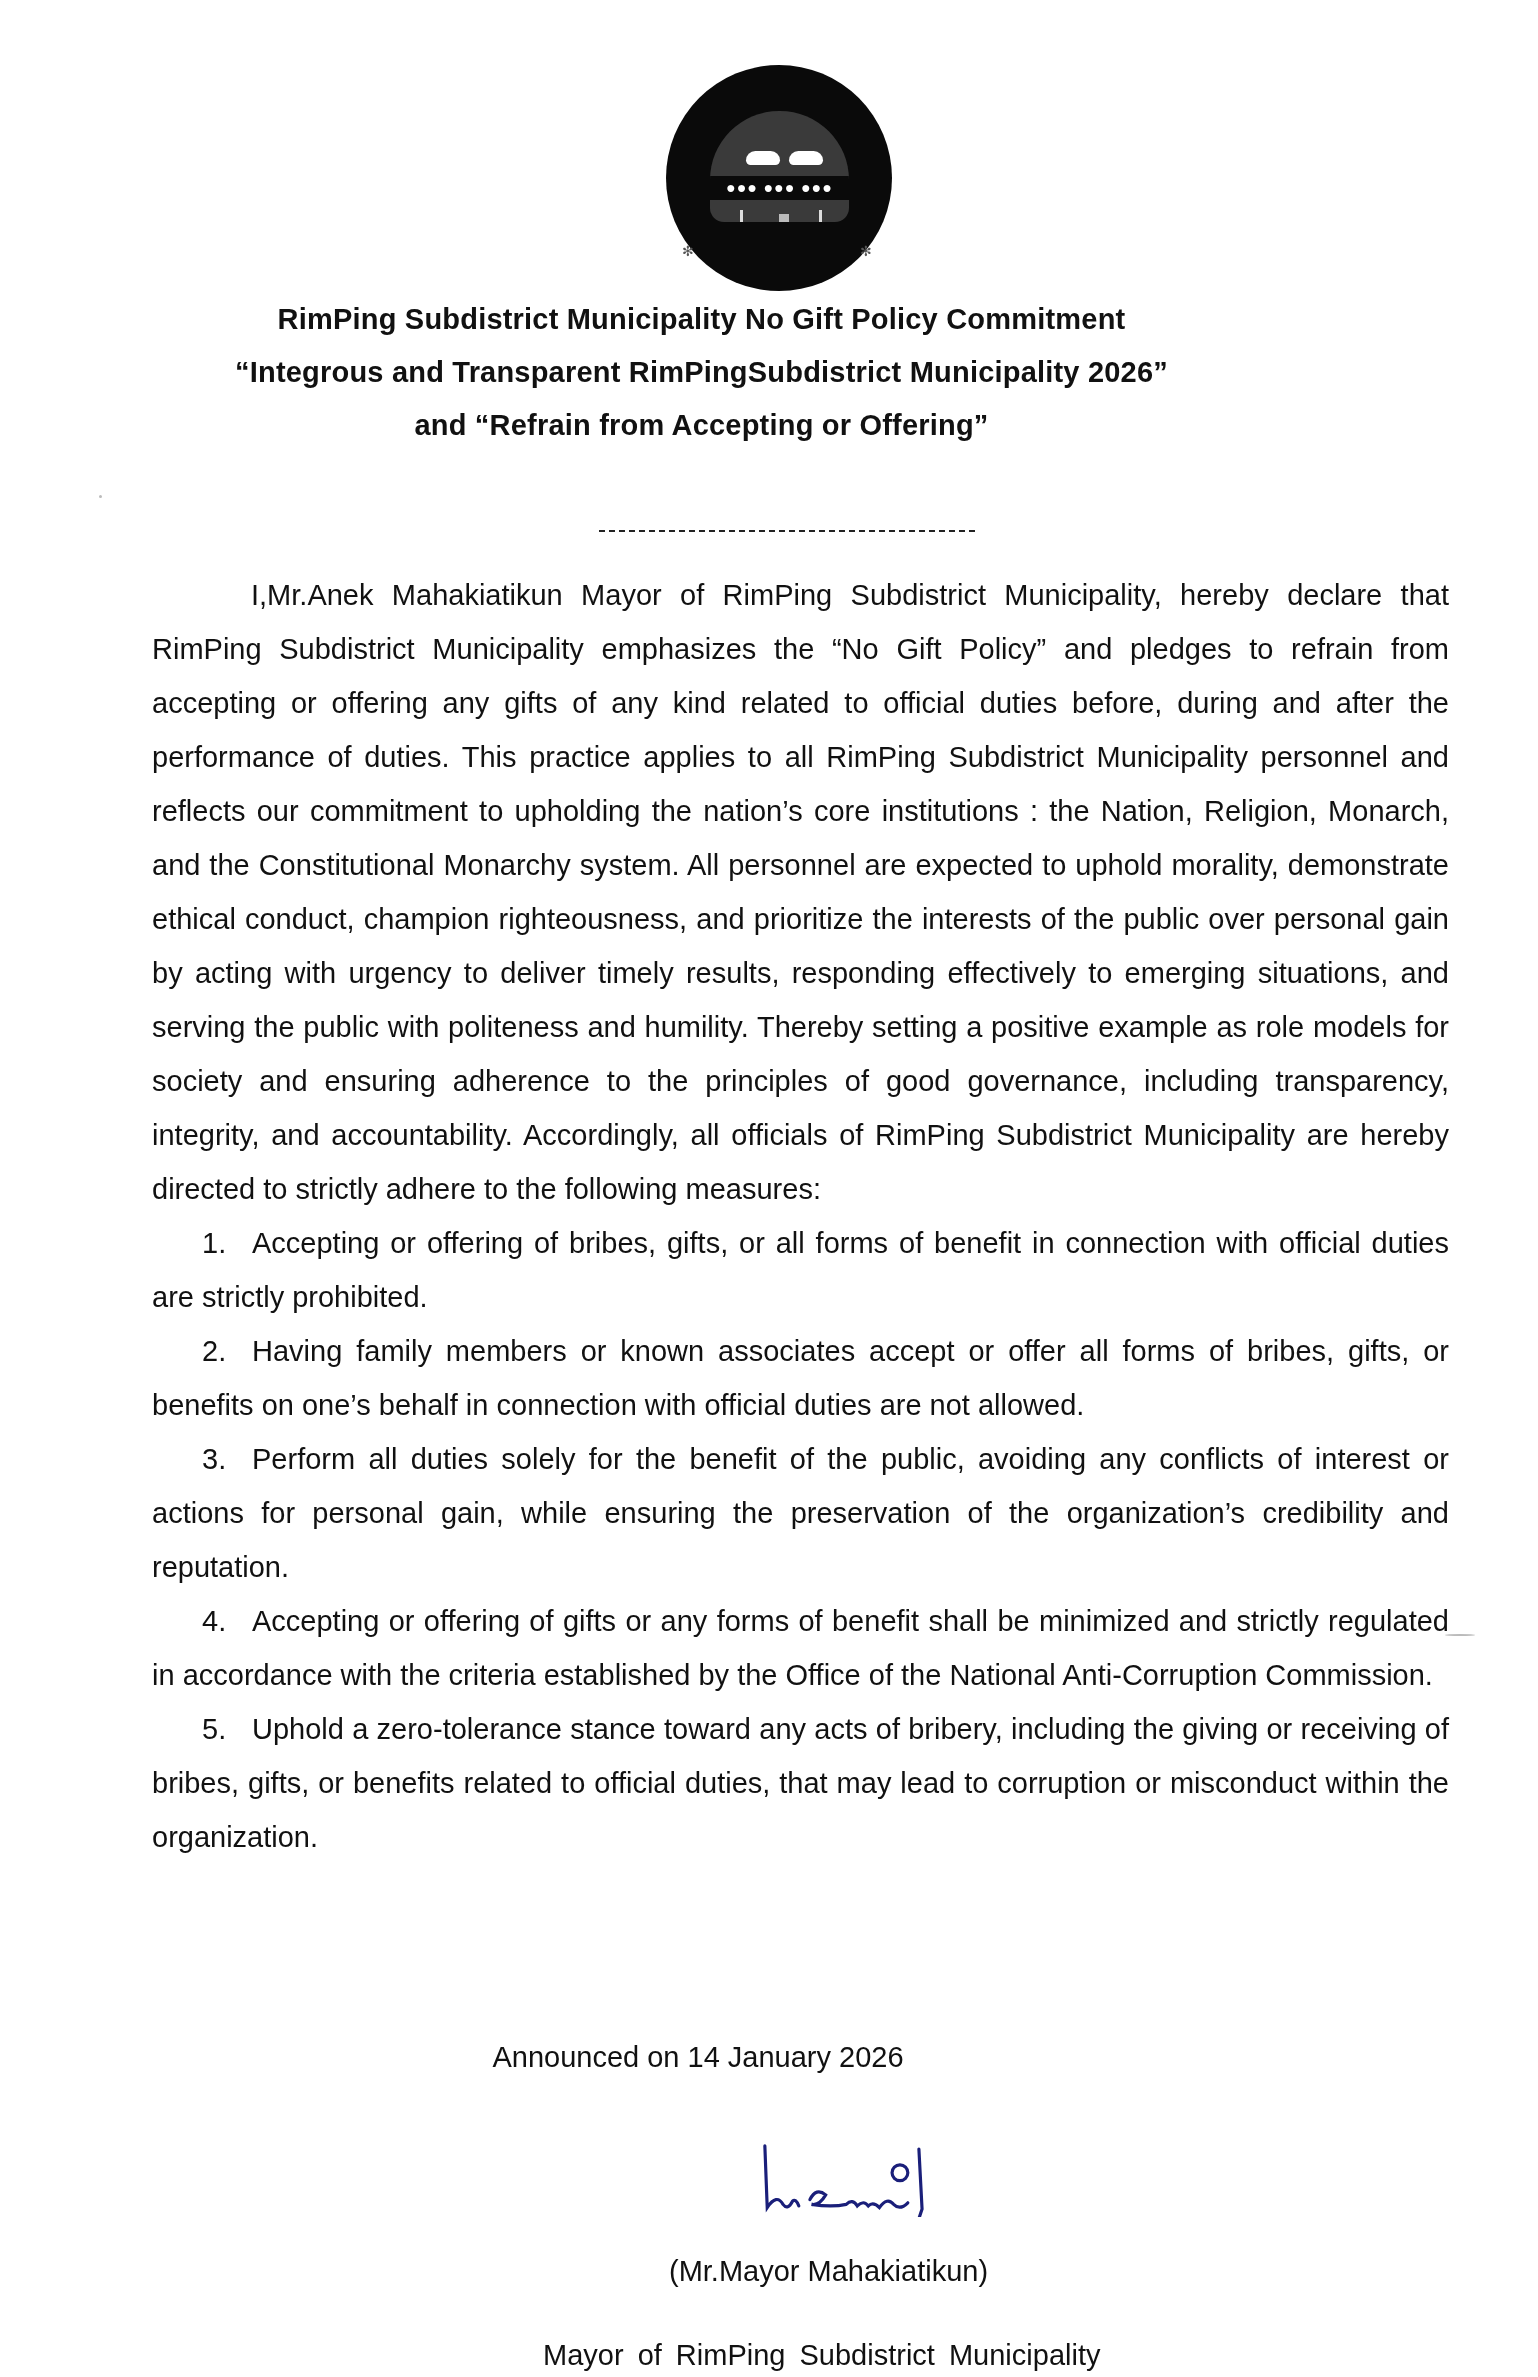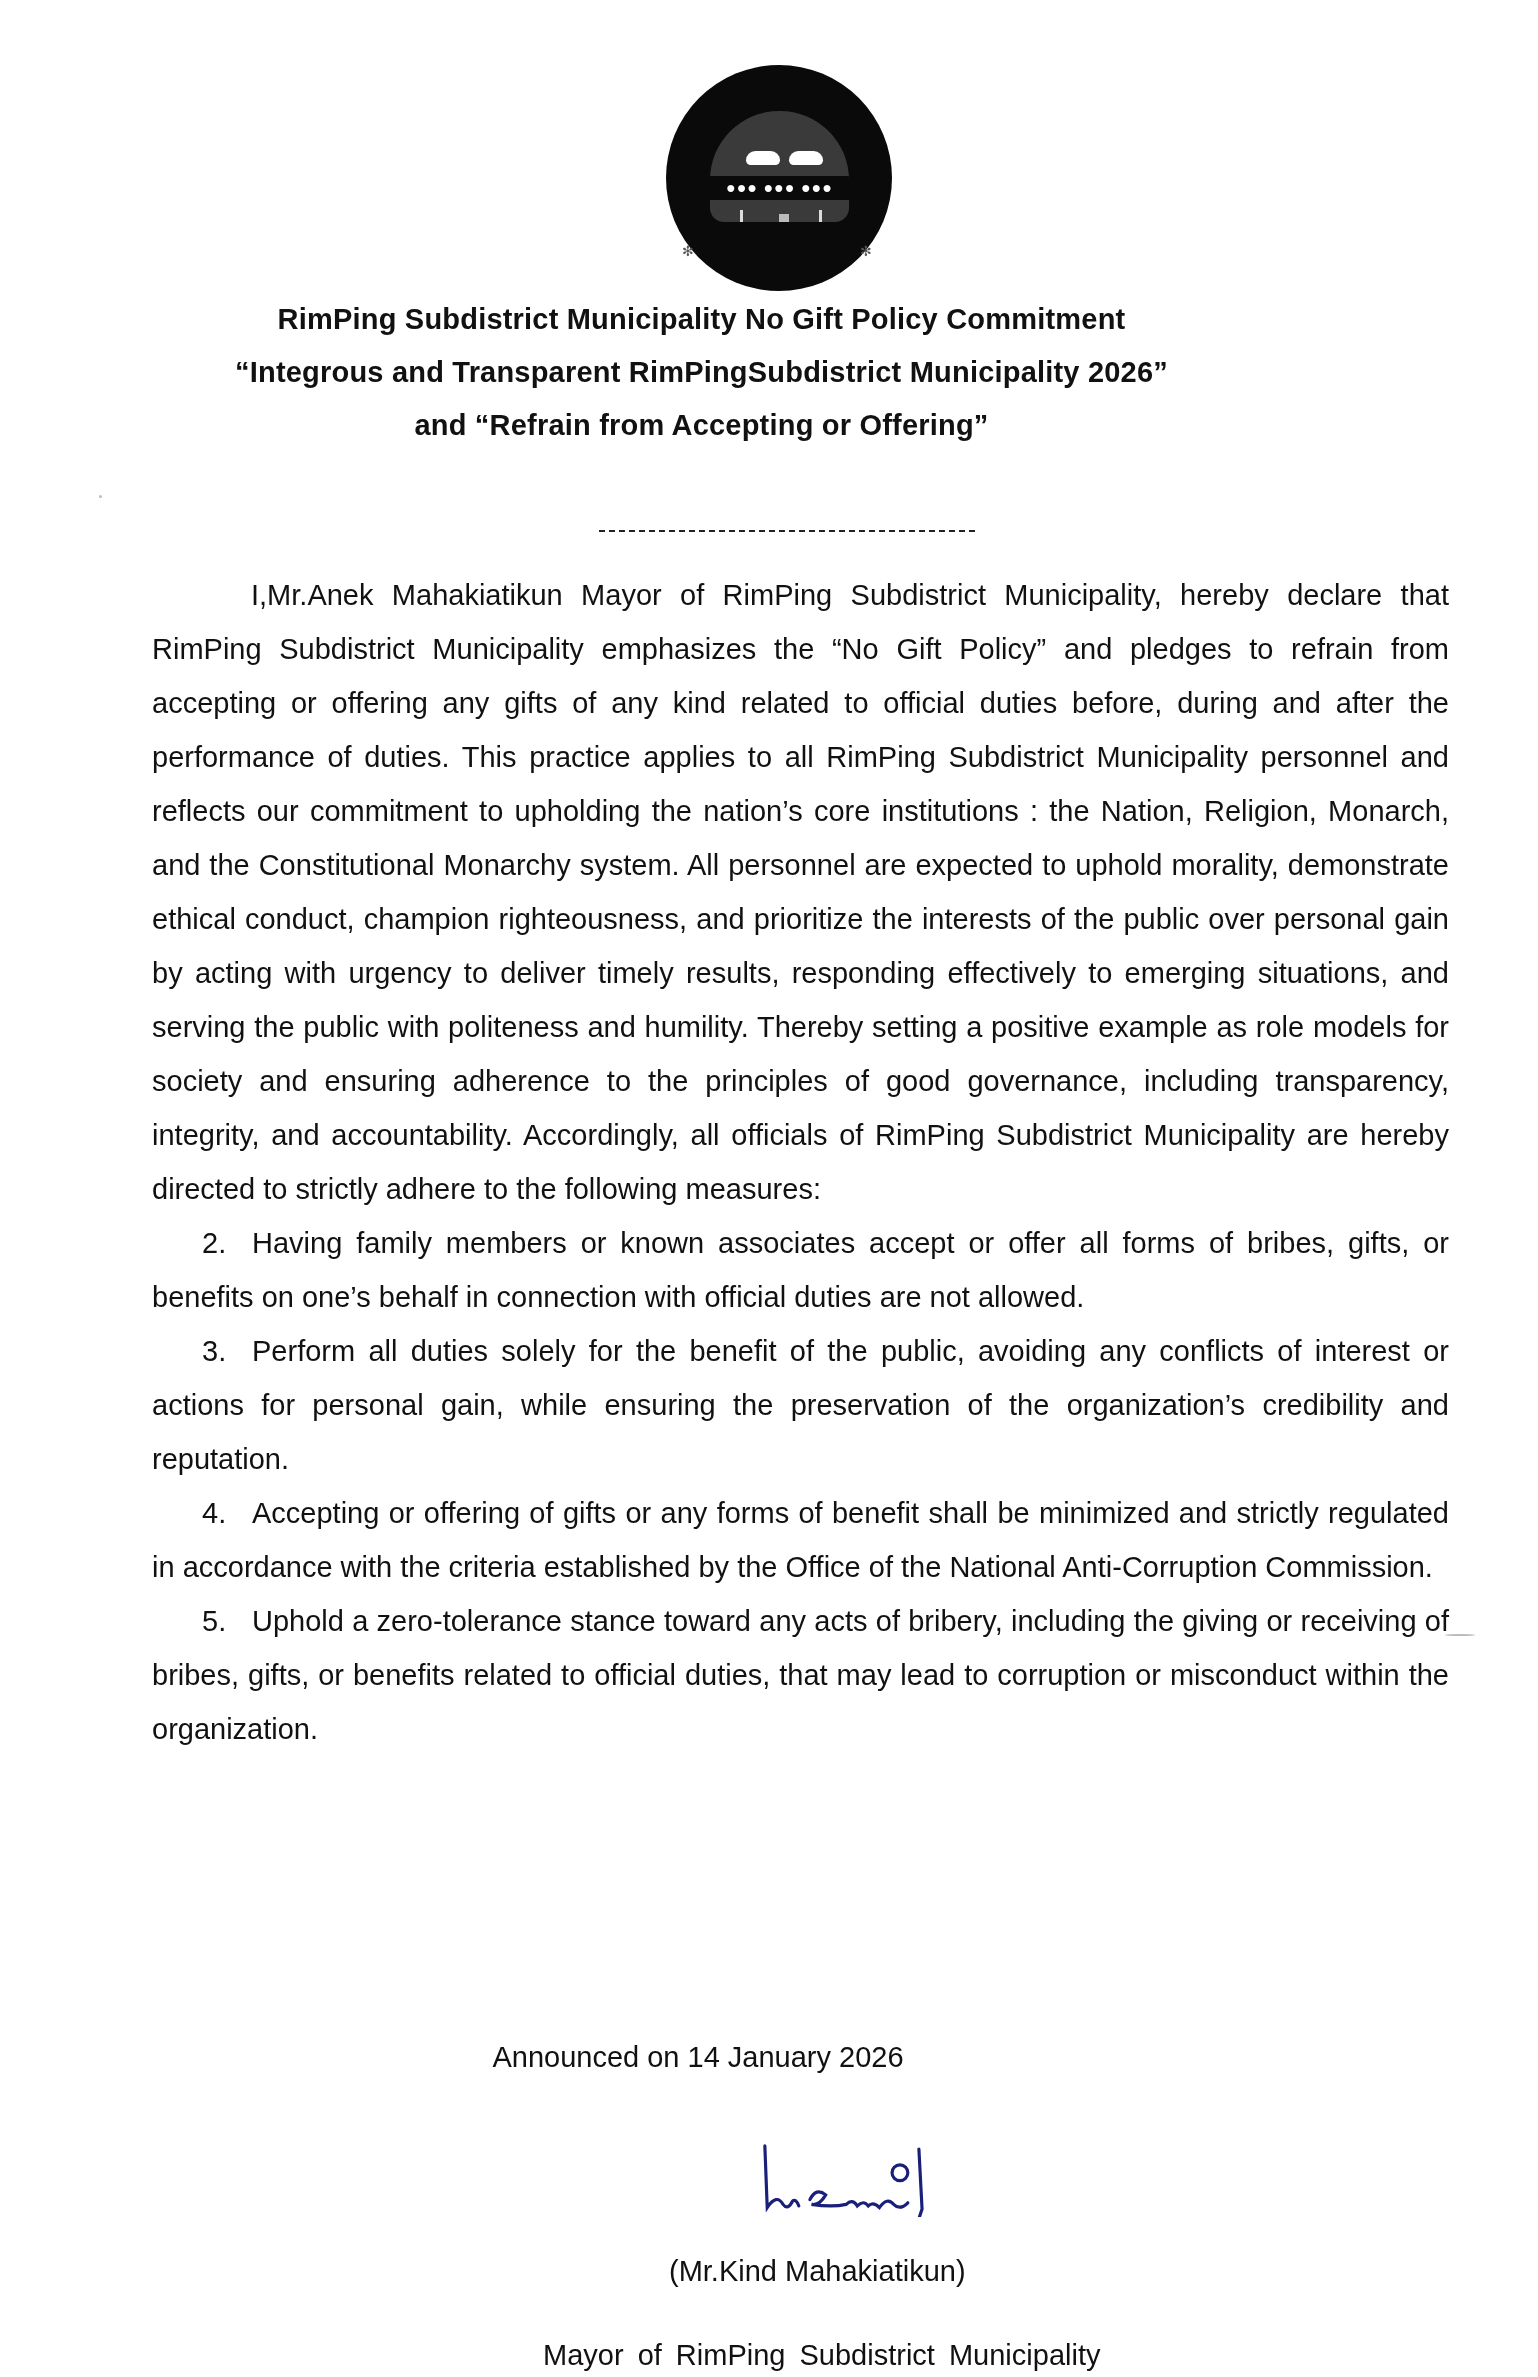--- a/index.html
+++ b/index.html
@@ -54,34 +54,35 @@
 
 <div class="title">
   <div>RimPing Subdistrict Municipality No Gift Policy Commitment</div>
   <div>“Integrous and Transparent RimPingSubdistrict Municipality 2026”</div>
   <div>and “Refrain from Accepting or Offering”</div>
 </div>
 <div class="rule"></div>
 
 <div class="body">
   <p class="indent">I,Mr.Anek Mahakiatikun Mayor of RimPing Subdistrict Municipality, hereby declare that RimPing Subdistrict Municipality emphasizes the “No Gift Policy” and pledges to refrain from accepting or offering any gifts of any kind related to official duties before, during and after the performance of duties. This practice applies to all RimPing Subdistrict Municipality personnel and reflects our commitment to upholding the nation’s core institutions : the Nation, Religion, Monarch, and the Constitutional Monarchy system. All personnel are expected to uphold morality, demonstrate ethical conduct, champion righteousness, and prioritize the interests of the public over personal gain by acting with urgency to deliver timely results, responding effectively to emerging situations, and serving the public with politeness and humility. Thereby setting a positive example as role models for society and ensuring adherence to the principles of good governance, including transparency, integrity, and accountability. Accordingly, all officials of RimPing Subdistrict Municipality are hereby directed to strictly adhere to the following measures:</p>
+  <p class="item"><span class="num">1.</span><span>Accepting or offering of bribes, gifts, or all forms of benefit in connection with official duties are strictly prohibited.</span></p>
   <p class="item"><span class="num">2.</span><span>Having family members or known associates accept or offer all forms of bribes, gifts, or benefits on one’s behalf in connection with official duties are not allowed.</span></p>
   <p class="item"><span class="num">3.</span><span>Perform all duties solely for the benefit of the public, avoiding any conflicts of interest or actions for personal gain, while ensuring the preservation of the organization’s credibility and reputation.</span></p>
   <p class="item"><span class="num">4.</span><span>Accepting or offering of gifts or any forms of benefit shall be minimized and strictly regulated in accordance with the criteria established by the Office of the National Anti-Corruption Commission.</span></p>
   <p class="item"><span class="num">5.</span><span>Uphold a zero-tolerance stance toward any acts of bribery, including the giving or receiving of bribes, gifts, or benefits related to official duties, that may lead to corruption or misconduct within the organization.</span></p>
 </div>
 
 <div class="date"><span>Announced on 14 January 2026</span></div>
 
 <svg class="sig" viewBox="0 0 280 100">
   <g fill="none" stroke="#1a1f7a" stroke-width="4" stroke-linecap="round">
     <path d="M5 10 L8 88 Q20 70 28 84 Q34 92 40 80 Q44 76 48 86"></path>
     <path d="M62 78 Q70 62 82 72 Q74 86 64 84 Q90 88 108 84 Q116 76 122 86 Q130 78 136 86 Q142 80 150 88 Q160 74 168 84 Q176 92 186 82"></path>
     <circle cx="176" cy="44" r="10"></circle>
     <path d="M200 14 L204 90 L192 126"></path>
   </g>
 </svg>
-<div class="sig-name">(Mr.Kind Mahakiatikun)</div>
+<div class="sig-name">(Mr.Mayor Mahakiatikun)</div>
 <div class="sig-title">Mayor of RimPing Subdistrict Municipality</div>
 
 <div class="speck" style="left:99px;top:495px"></div>
 <div class="speck" style="left:1445px;top:1634px;width:30px;height:2px"></div>
 
 
 </body></html>

